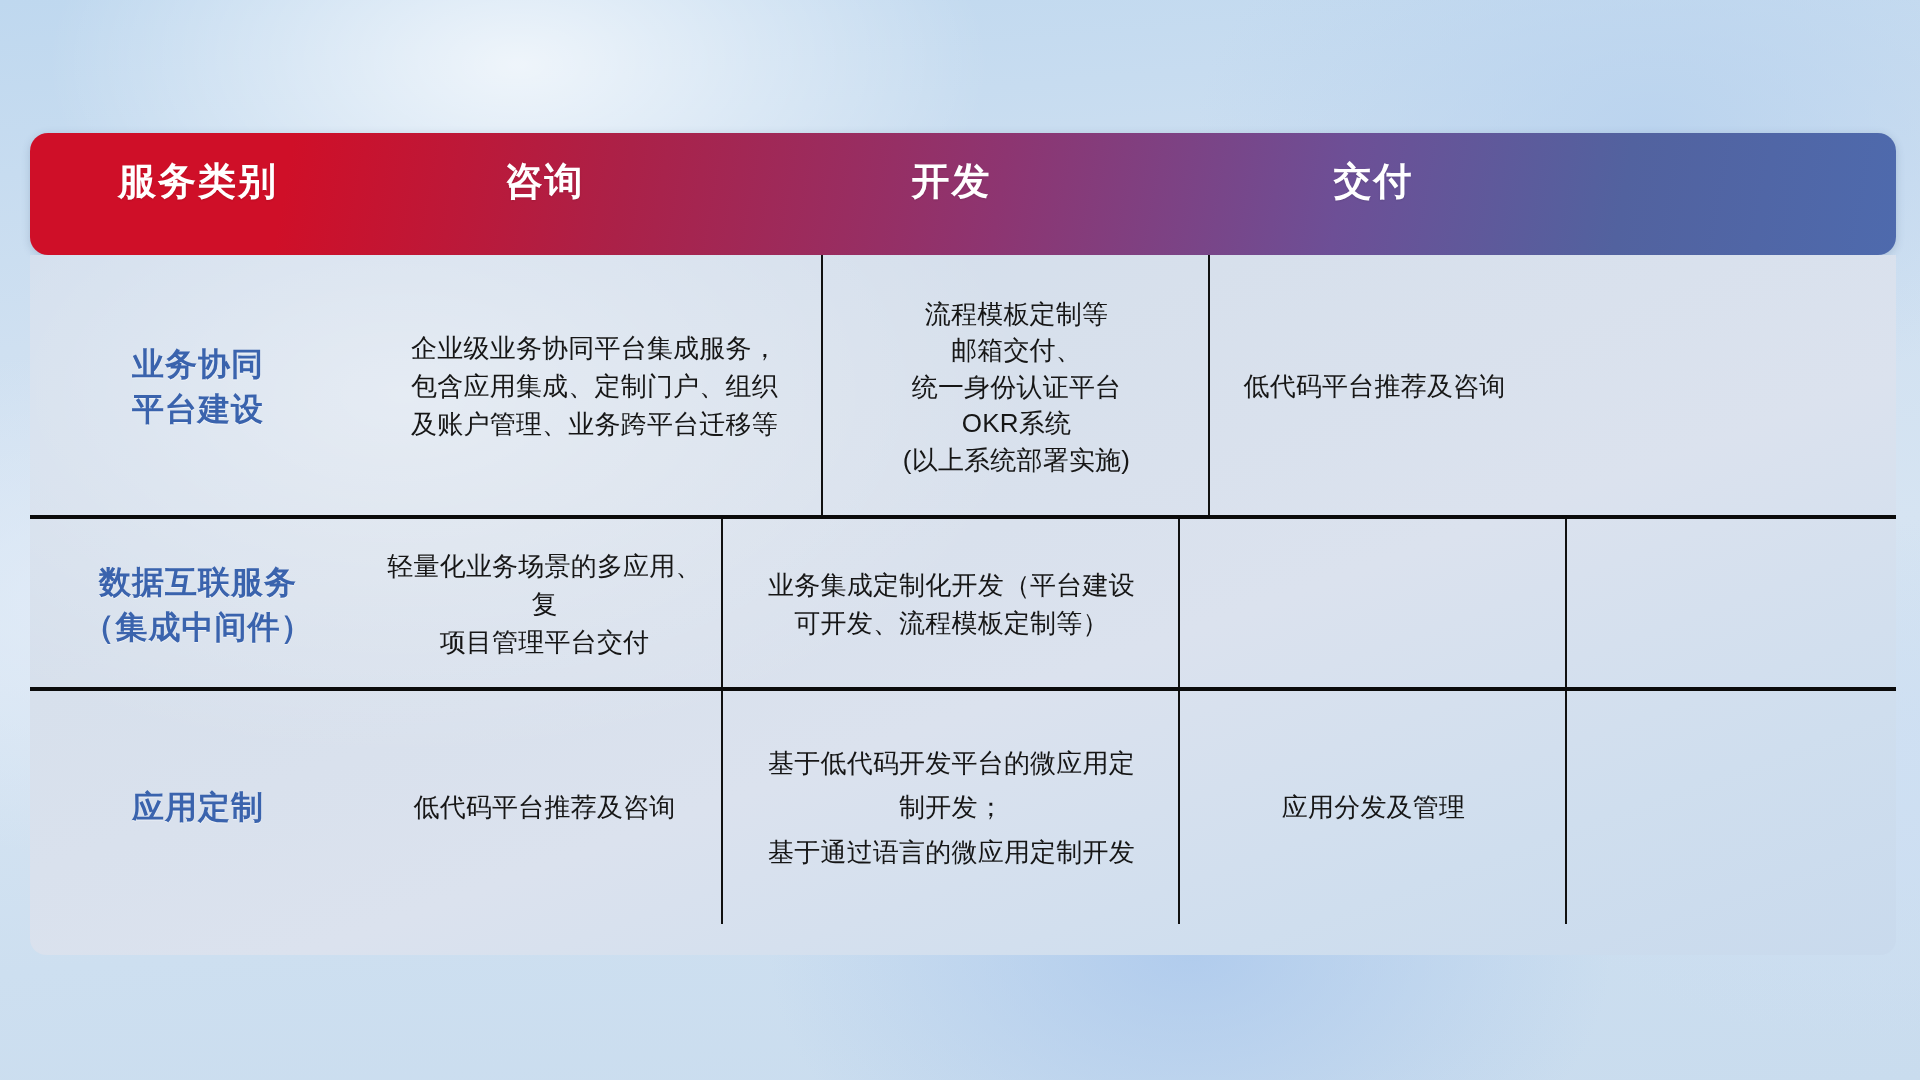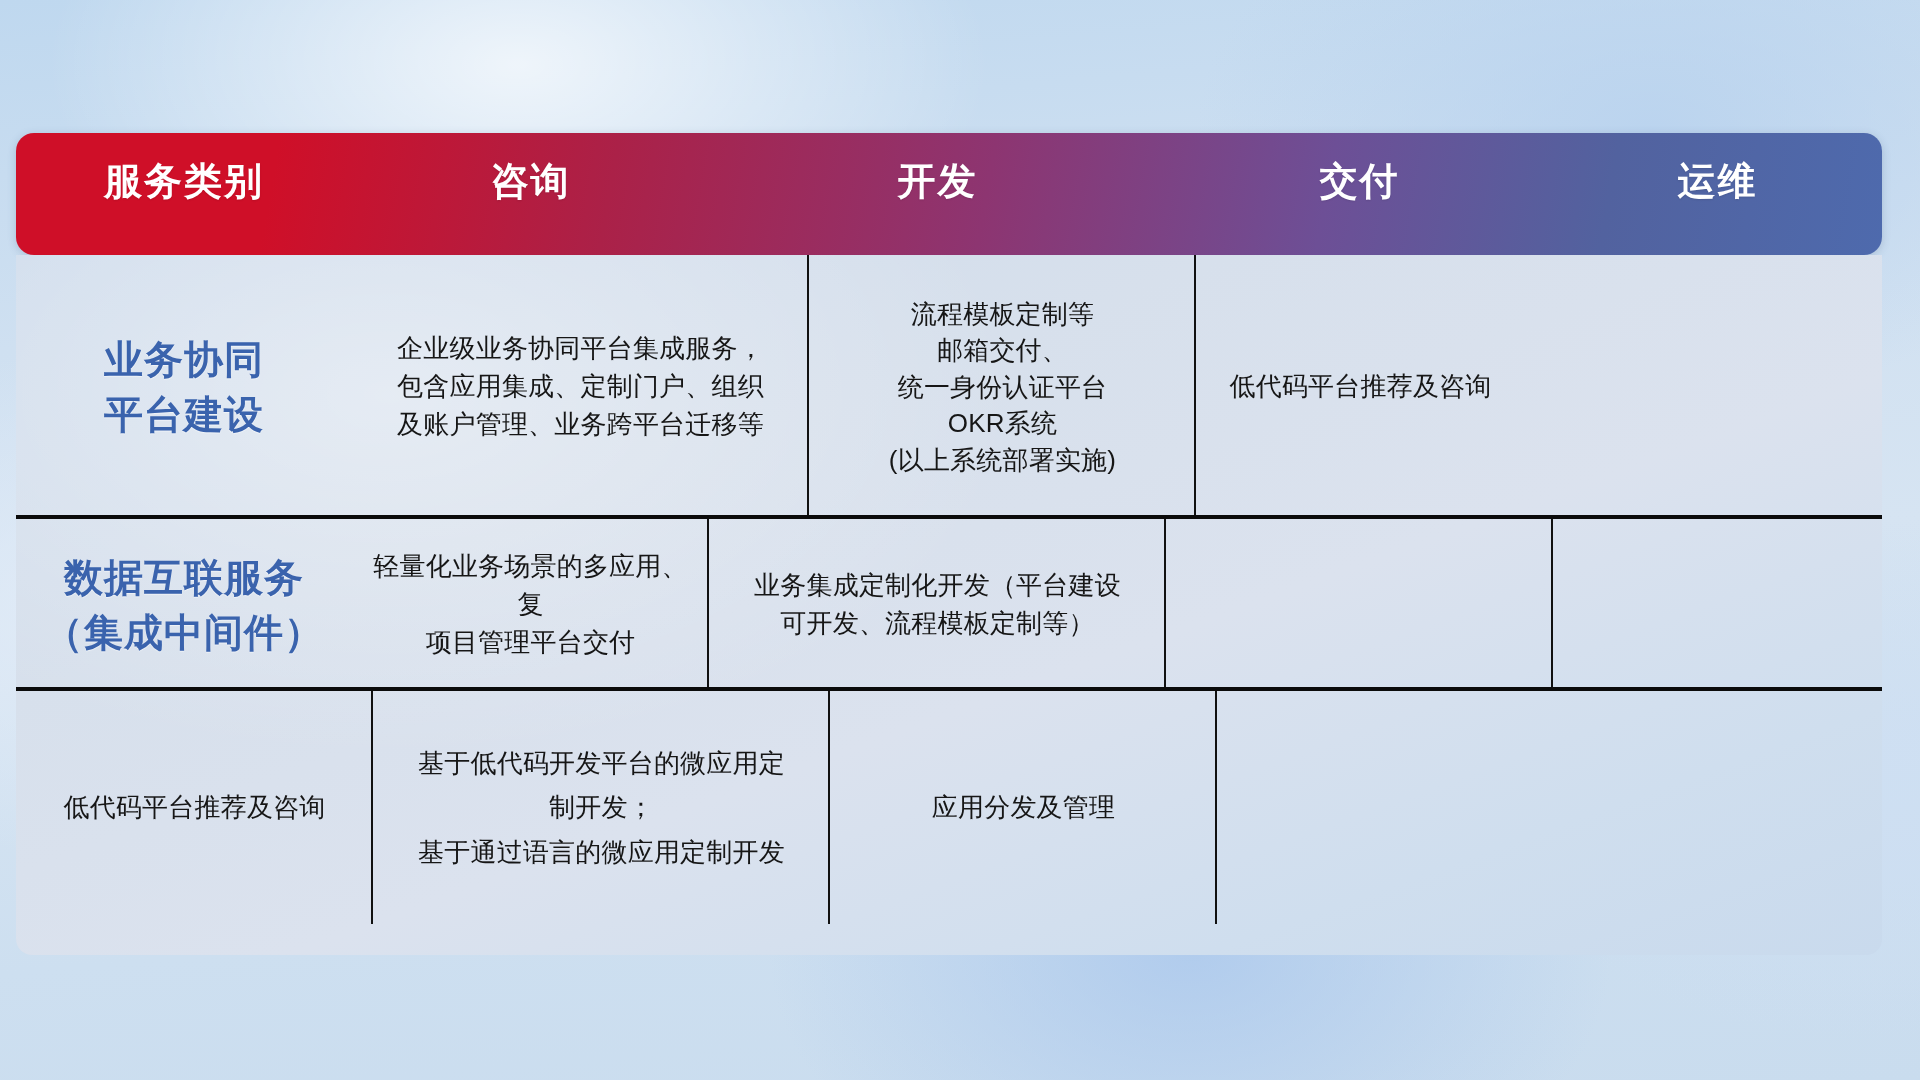--- a/index.html
+++ b/index.html
@@ -25,21 +25,21 @@
       radial-gradient(700px 430px at 86% 12%, rgba(184,210,238,0.85) 0%, rgba(184,210,238,0) 65%),
       radial-gradient(620px 420px at 62% 88%, rgba(168,198,236,0.75) 0%, rgba(168,198,236,0) 68%),
       radial-gradient(520px 360px at 4% 56%,  rgba(226,236,248,0.85) 0%, rgba(226,236,248,0) 70%),
       radial-gradient(560px 380px at 97% 72%, rgba(206,223,243,0.8) 0%, rgba(206,223,243,0) 70%),
       linear-gradient(175deg, #bfd8ef 0%, #cfe0f1 28%, #d6e4f2 55%, #cddff0 78%, #c9dcee 100%);
   }
 
   
   #table-wrap {
     position: absolute;
-    left: 16px;
+    left: 30px;
     top: 133px;
     width: 1866px;
     height: 822px;
   }
 
   
   #table-header {
     position: relative;
     height: 122px;
     border-radius: 18px;
@@ -121,21 +121,21 @@
     position: absolute;
     right: 0;
     top: 0;
     bottom: 0;
     width: 2px;
     background: #111111;
   }
 
   .row-label {
     color: #3a63ad;
-    font-size: 39px;
+    font-size: 32px;
     font-weight: 700;
     line-height: 1.42;
     letter-spacing: 1px;
     white-space: pre-line;
     text-shadow: 0 1px 1px rgba(255,255,255,0.55);
   }
 
   .cell-text {
     color: #161616;
     font-size: 26px;
@@ -161,23 +161,20 @@
     </div>
     <div class="hcell col-1">
       <span>咨询</span>
     </div>
     <div class="hcell col-2">
       <span>开发</span>
     </div>
     <div class="hcell col-3">
       <span>交付</span>
     </div>
-    <div class="hcell col-4">
-      <span>运维</span>
-    </div>
   </div>
 
   <div id="table-body">
 
     <div class="trow trow-0">
       <div class="cell col-0">
         <span class="row-label">业务协同
 平台建设</span>
       </div>
       <div class="cell col-2 divider">
@@ -212,20 +209,23 @@
       </div>
       <div class="cell col-3 divider">
         <span class="cell-text empty"></span>
       </div>
       <div class="cell col-4">
         <span class="cell-text empty"></span>
       </div>
     </div>
 
     <div class="trow trow-2">
+      <div class="cell col-0">
+        <span class="row-label">应用定制</span>
+      </div>
       <div class="cell col-1 divider">
         <span class="cell-text">低代码平台推荐及咨询</span>
       </div>
       <div class="cell col-2 divider">
         <span class="cell-text loose">基于低代码开发平台的微应用定
 制开发；
 基于通过语言的微应用定制开发</span>
       </div>
       <div class="cell col-3 divider">
         <span class="cell-text">应用分发及管理</span>

